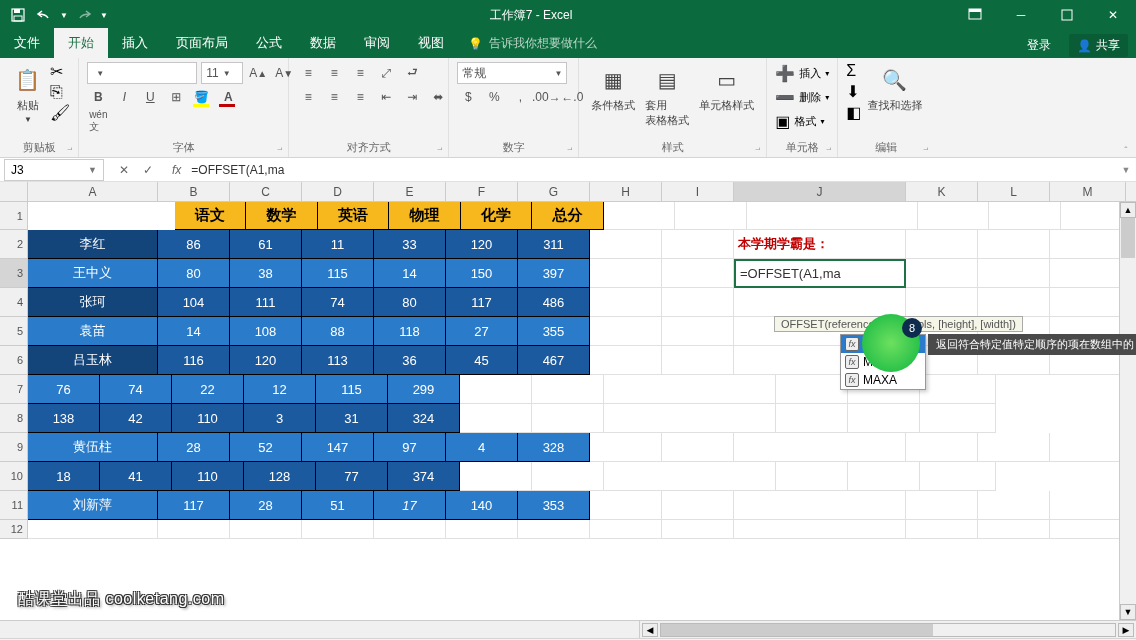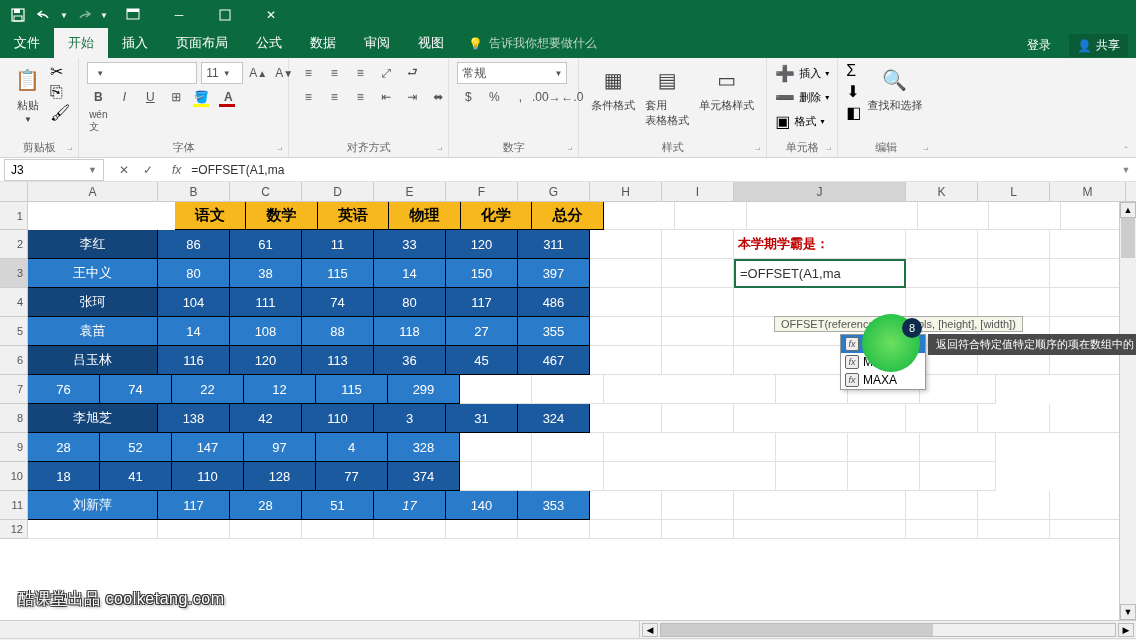--- a/index.html
+++ b/index.html
@@ -110,20 +110,21 @@
         </svg>
       </div>
     <div class="qbtn" style="width:12px;font-size:8px;">▼</div>
     <div class="qbtn" style="opacity:0.5">
         <svg width="16" height="14" viewBox="0 0 16 14">
           <path d="M10 3 L14 6 L10 9 M14 6 Q6 6 4 10" fill="none" stroke="#fff" stroke-width="1.5"></path>
         </svg>
       </div>
     <div class="qbtn" style="width:12px;font-size:8px;">▼</div>
   </div>
+  <div class="doc-title">工作簿7 - Excel</div>
   <div class="win-controls">
     <div class="wc">
         <svg width="14" height="14">
           <rect x="1" y="1" width="12" height="10" fill="none" stroke="#fff"></rect>
           <rect x="1" y="1" width="12" height="3" fill="#fff"></rect>
         </svg>
       </div>
     <div class="wc">─</div>
     <div class="wc">
         <svg width="12" height="12">
@@ -440,36 +441,36 @@
         <div class="cell td alt" style="width: 72px;">299</div>
         <div class="cell " style="width: 72px;"></div>
         <div class="cell " style="width: 72px;"></div>
         <div class="cell " style="width: 172px;"></div>
         <div class="cell " style="width: 72px;"></div>
         <div class="cell " style="width: 72px;"></div>
         <div class="cell " style="width: 76px;"></div>
       </div>
       <div class="row">
         <div class="rh">8</div>
-        <div class="cell td nm" style="width: 130px;">李旭芝</div>
         <div class="cell td" style="width: 72px;">138</div>
         <div class="cell td" style="width: 72px;">42</div>
         <div class="cell td" style="width: 72px;">110</div>
         <div class="cell td" style="width: 72px;">3</div>
         <div class="cell td" style="width: 72px;">31</div>
         <div class="cell td" style="width: 72px;">324</div>
         <div class="cell " style="width: 72px;"></div>
         <div class="cell " style="width: 72px;"></div>
         <div class="cell " style="width: 172px;"></div>
         <div class="cell " style="width: 72px;"></div>
         <div class="cell " style="width: 72px;"></div>
         <div class="cell " style="width: 76px;"></div>
       </div>
       <div class="row">
         <div class="rh">9</div>
+        <div class="cell td nm alt" style="width: 130px;">黄伍柱</div>
         <div class="cell td alt" style="width: 72px;">28</div>
         <div class="cell td alt" style="width: 72px;">52</div>
         <div class="cell td alt" style="width: 72px;">147</div>
         <div class="cell td alt" style="width: 72px;">97</div>
         <div class="cell td alt" style="width: 72px;">4</div>
         <div class="cell td alt" style="width: 72px;">328</div>
         <div class="cell " style="width: 72px;"></div>
         <div class="cell " style="width: 72px;"></div>
         <div class="cell " style="width: 172px;"></div>
         <div class="cell " style="width: 72px;"></div>

